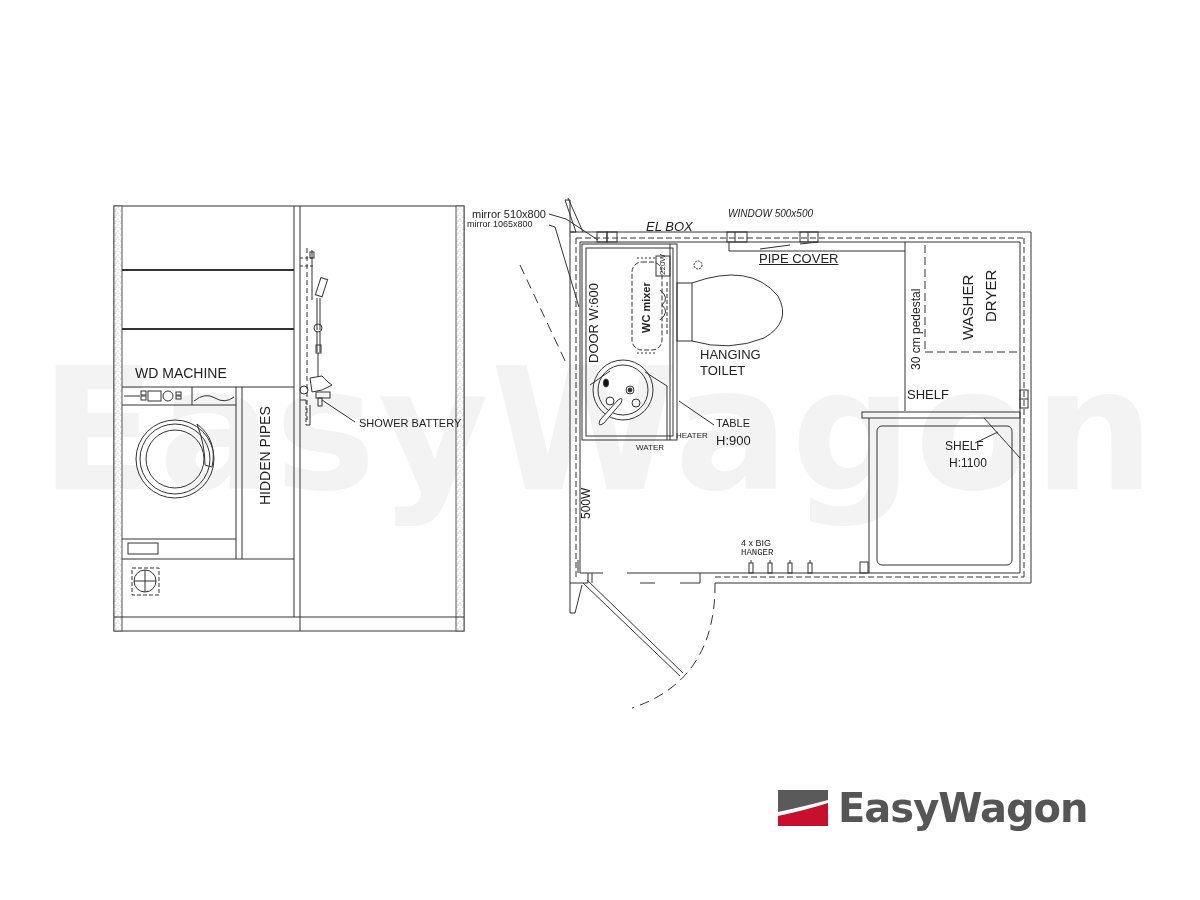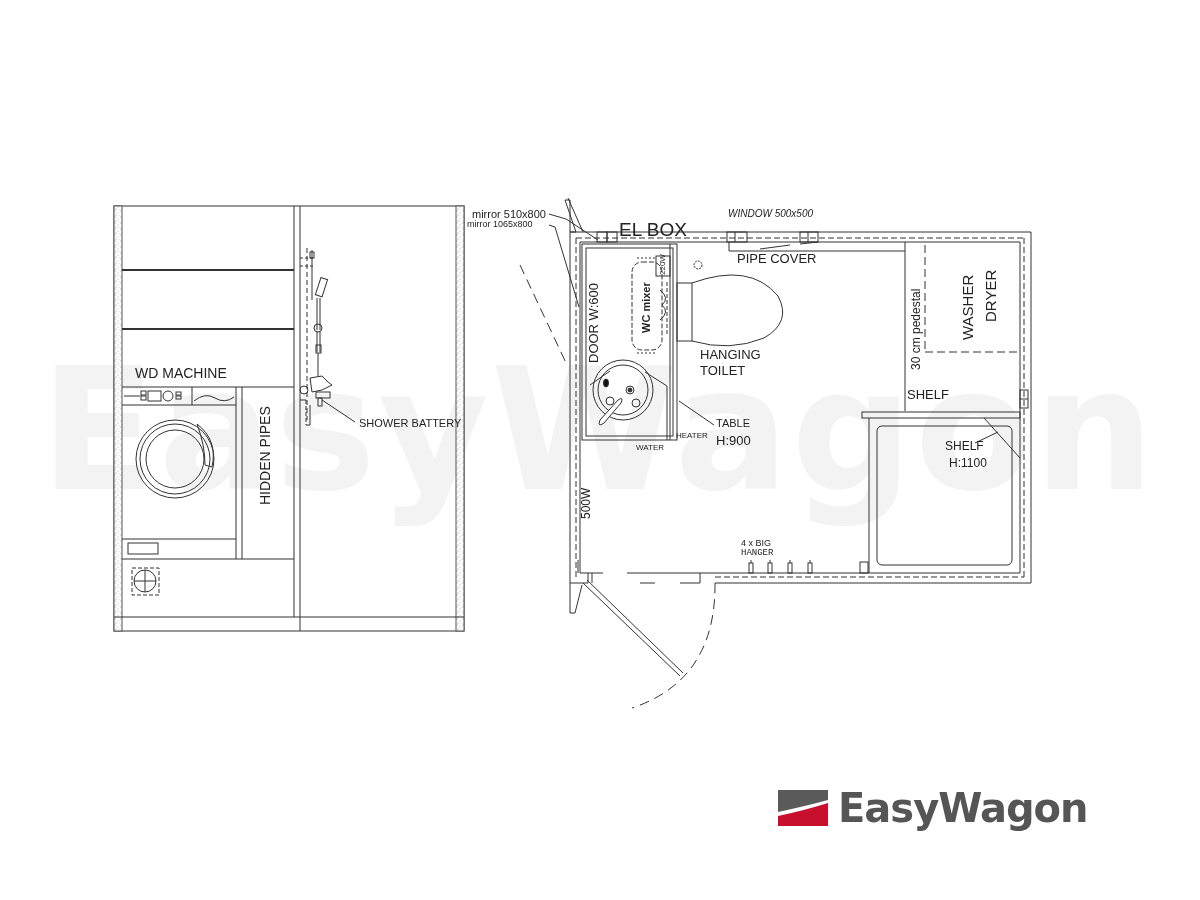--- a/index.html
+++ b/index.html
@@ -211,23 +211,23 @@
         <rect x="808" y="563" width="4" height="10"></rect>
           <line x1="810" y1="560" x2="810" y2="563"></line>
       </g>
 
       <line x1="578" y1="560" x2="578" y2="573"></line>
     </g>
   </svg>
 
   <div class="lbl" style="left:472px;top:209px;font-size:11px;">mirror  510x800</div>
   <div class="lbl" style="left:467px;top:220px;font-size:9px;">mirror  1065x800</div>
-  <div class="lbl" style="left:619px;top:220px;font-size:19px;">EL  BOX</div>
+  <div class="lbl" style="left:646px;top:220px;font-size:13px;font-style:italic;">EL  BOX</div>
   <div class="lbl" style="left:728px;top:209px;font-size:10px;font-style:italic;">WINDOW  500x500</div>
-  <div class="lbl" style="left:737px;top:252px;font-size:13px;">PIPE  COVER</div>
+  <div class="lbl" style="left:759px;top:252px;font-size:13px;text-decoration:underline;">PIPE  COVER</div>
   <div class="lbl rot" style="left:587px;top:363px;font-size:13px;">DOOR  W:600</div>
   <div class="lbl rot" style="left:641px;top:333px;font-size:11px;font-weight:bold;">WC mixer</div>
   <div class="lbl rot" style="left:659px;top:275px;font-size:8px;">220W</div>
   <div class="lbl" style="left:700px;top:348px;font-size:13px;">HANGING</div>
   <div class="lbl" style="left:700px;top:364px;font-size:13px;">TOILET</div>
   <div class="lbl" style="left:636px;top:423px;font-size:8px;margin-top:21px;">WATER</div>
   <div class="lbl" style="left:632px;top:432px;font-size:8px;margin-left:44px;">HEATER</div>
   <div class="lbl" style="left:716px;top:418px;font-size:11px;text-align:right;">TABLE</div>
   <div class="lbl" style="left:716px;top:434px;font-size:13px;">H:900</div>
   <div class="lbl rot" style="left:910px;top:370px;font-size:12px;">30  cm  pedestal</div>

